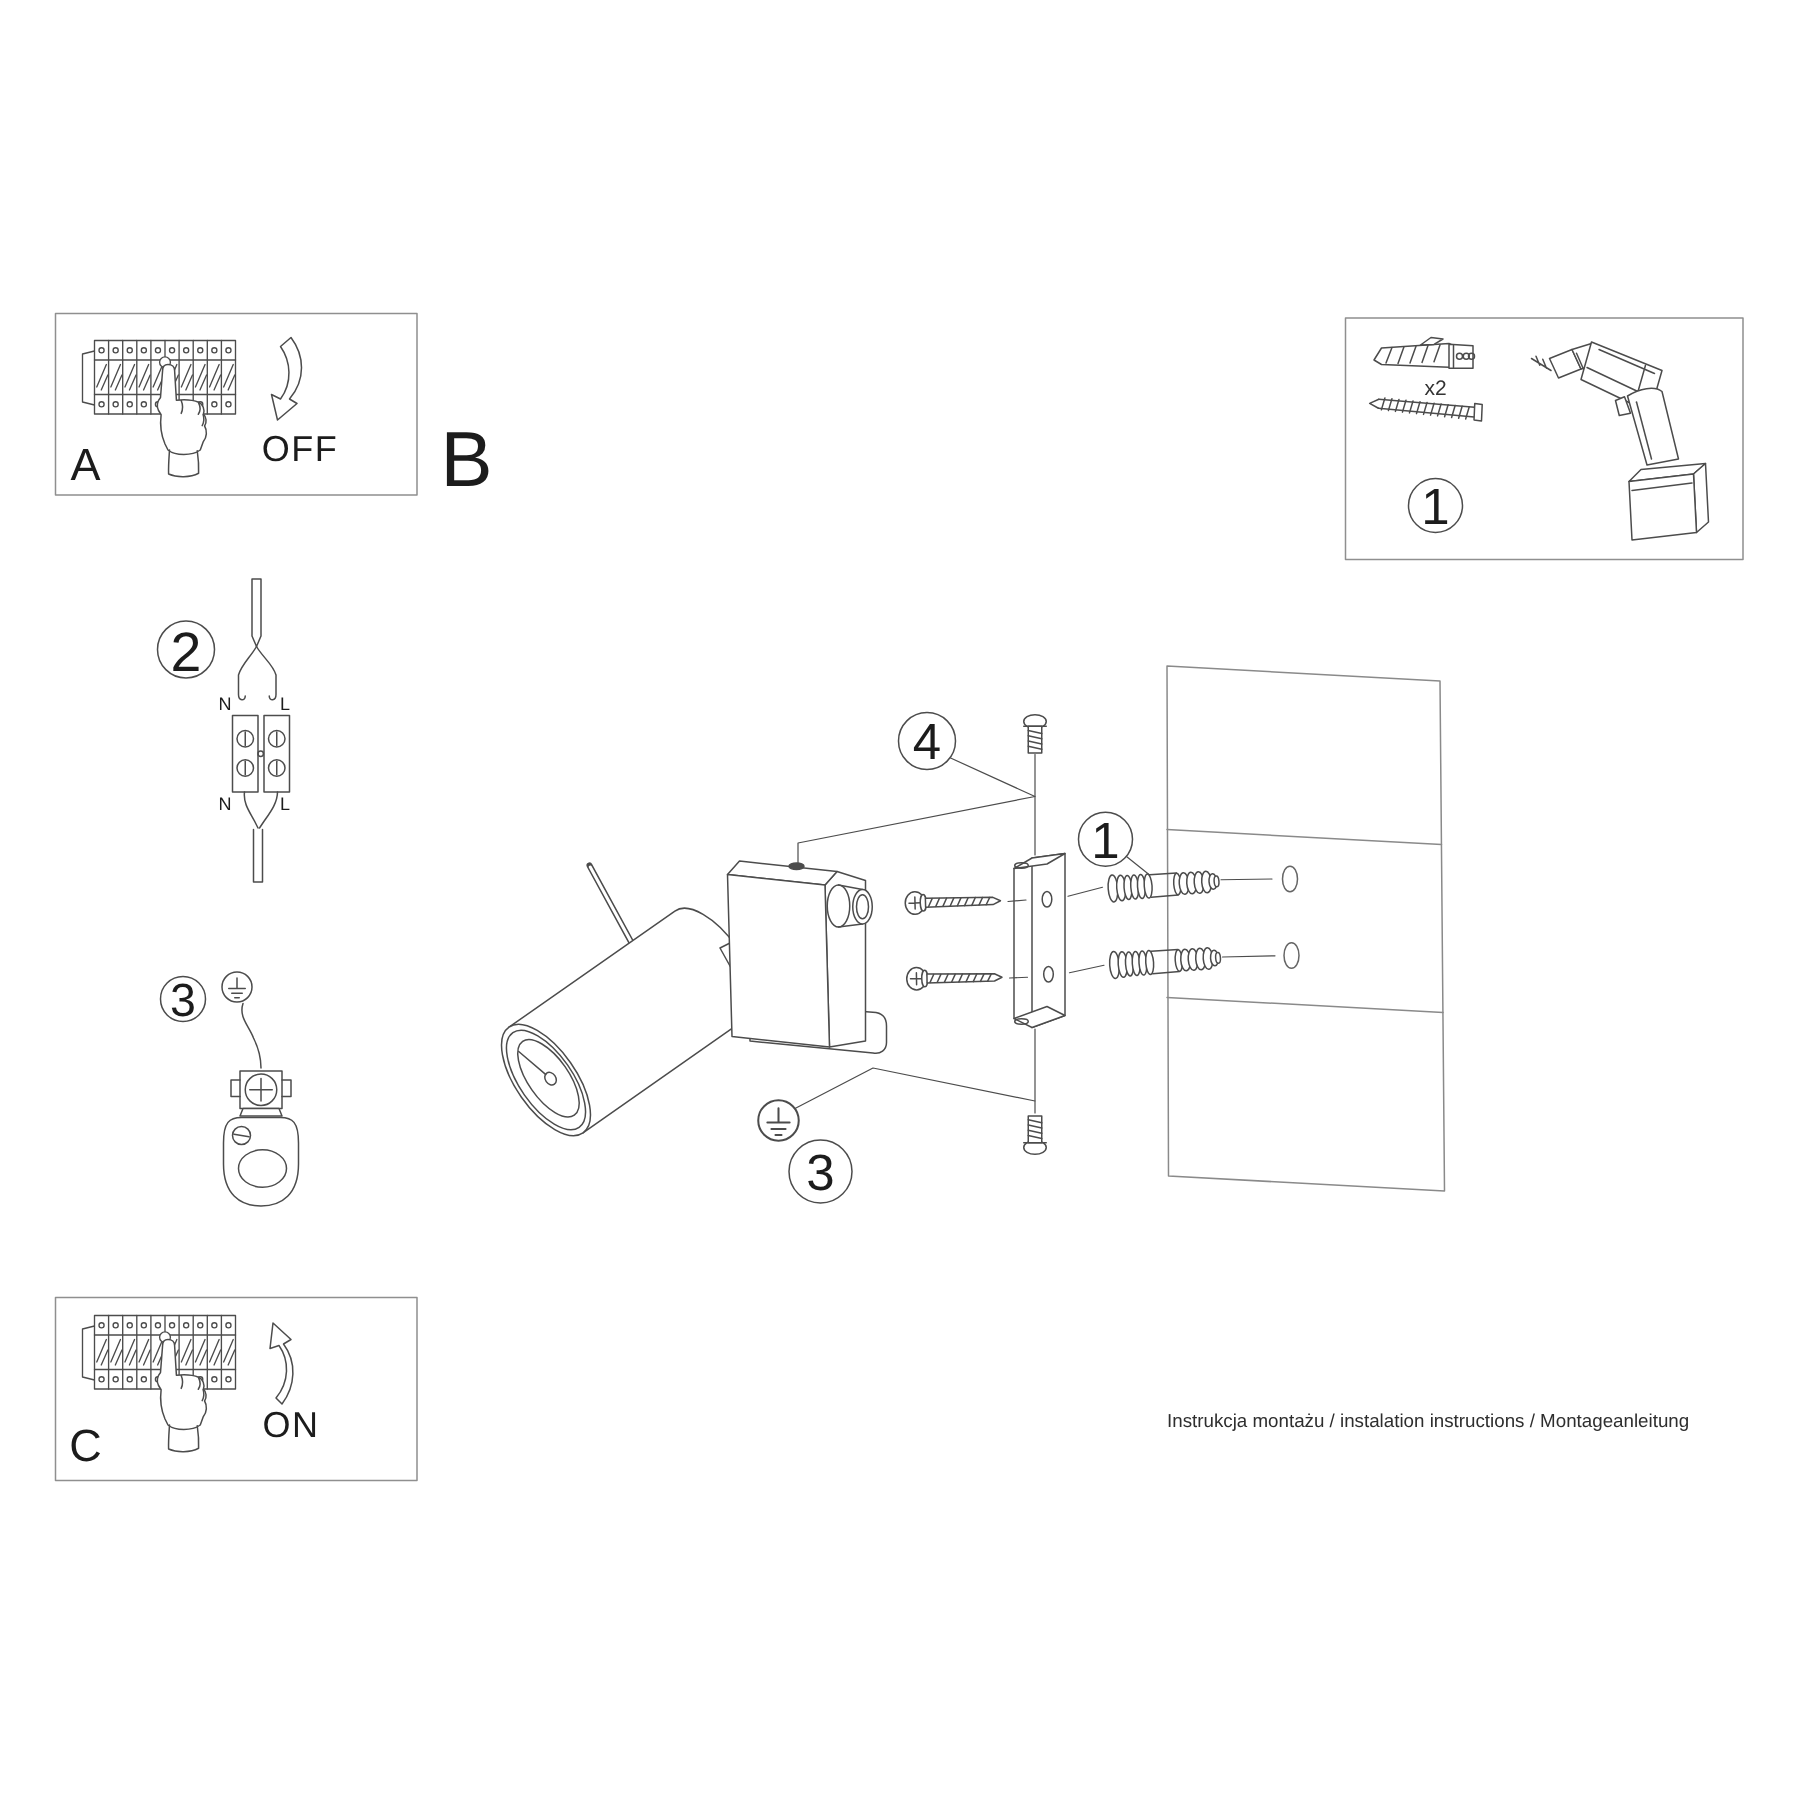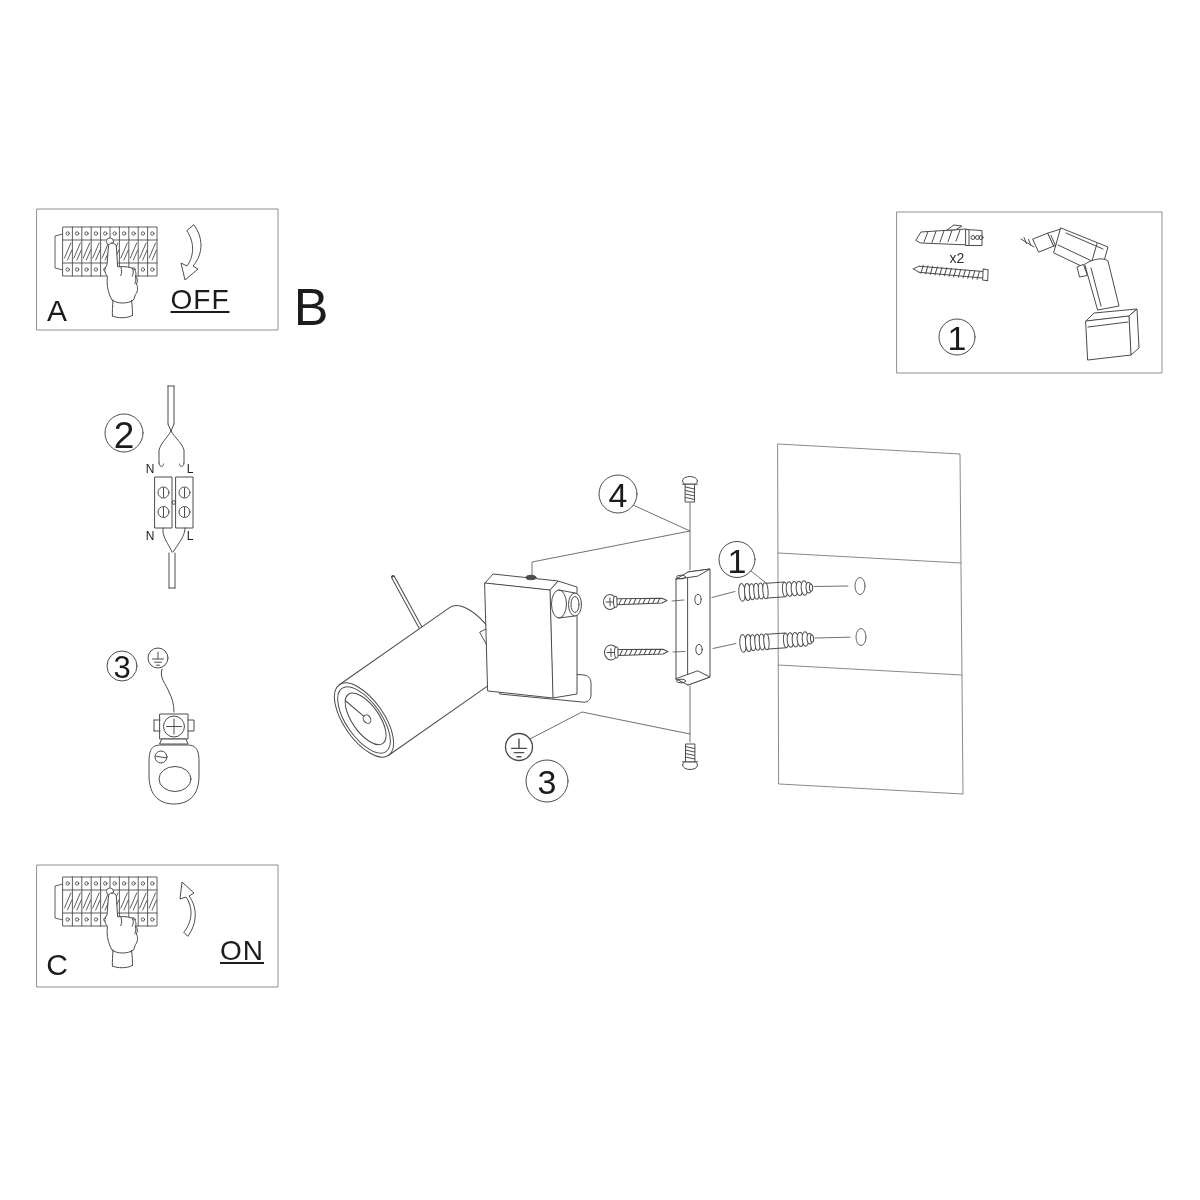--- a/index.html
+++ b/index.html
@@ -3,21 +3,21 @@
 <meta charset="utf-8">
 <style>
   html,body{margin:0;padding:0;background:#ffffff;}
   #stage{position:relative;width:1200px;height:1200px;background:#ffffff;overflow:hidden;
          font-family:"Liberation Sans", sans-serif;}
   svg{position:absolute;left:0;top:0;}
   .t{position:absolute;transform:translate(-50%,-50%);color:#1c1c1c;white-space:nowrap;
      font-family:"Liberation Sans", sans-serif;line-height:1;}
   .letter{font-size:30px;}
   .big-letter{font-size:52px;}
-  .state{font-size:28px;letter-spacing:1px;text-decoration:underline;}
+  .state{font-size:24px;letter-spacing:1px;}
   .callout{font-size:34px;}
   .callout-sm{font-size:31px;}
   .callout-lg{font-size:37px;}
   .wire-lbl{font-size:12px;}
   .qty{font-size:14px;color:#333;}
   #footer{position:absolute;left:778px;top:938px;font-size:12.5px;line-height:18px;
           color:#2e2e2e;font-family:"Liberation Sans", sans-serif;}
 </style>
 </head>
 <body>
@@ -285,18 +285,19 @@
 <span class="t wire-lbl" style="left:150px;top:536px;">N</span>
 <span class="t wire-lbl" style="left:190px;top:536px;">L</span>
 
 <span class="t callout-sm" style="left:122px;top:667px;">3</span>
 
 <span class="t callout" style="left:618px;top:495px;">4</span>
 <span class="t callout" style="left:737px;top:561px;">1</span>
 <span class="t callout" style="left:547px;top:782px;">3</span>
 
 <span class="t letter" style="left:57px;top:965px;">C</span>
-<span class="t state" style="left:194px;top:951px;margin-left:48px;">ON</span>
+<span class="t state" style="left:194px;top:951px;">ON</span>
 
 <div id="footer">
+  <div>Instrukcja montażu / instalation instructions / Montageanleitung</div>
 </div>
 
 </div>
 
 </body></html>

